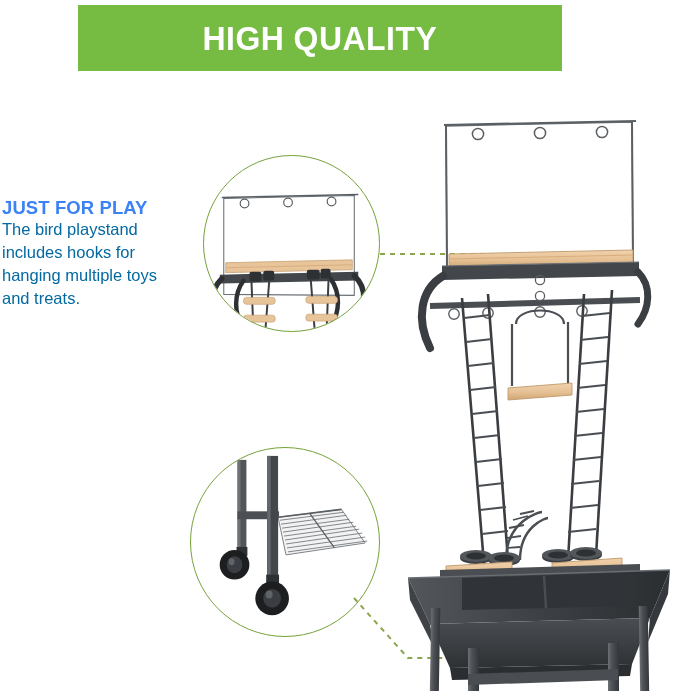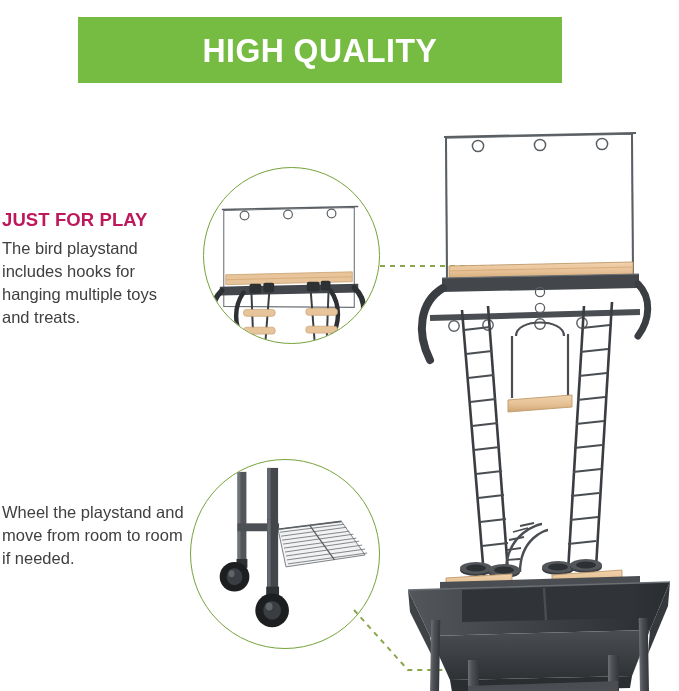--- a/index.html
+++ b/index.html
@@ -3,21 +3,21 @@
 <meta charset="utf-8">
 <style>
   * { margin:0; padding:0; box-sizing:border-box; }
   html,body { width:679px; height:691px; }
   body {
     background:#ffffff;
     font-family:"Liberation Sans", sans-serif;
     position:relative;
     overflow:hidden;
   }
-  #stage { position:absolute; left:0; top:12px; width:679px; height:488px; }
+  #stage { position:absolute; left:0; top:0; width:679px; height:488px; }
 
   
   .banner {
     position:absolute;
     left:78px; top:5px;
     width:484px; height:66px;
     background:#76bc43;
     display:flex; align-items:center; justify-content:center;
   }
   .banner-text {
@@ -25,32 +25,31 @@
     font-size:34px;
     font-weight:700;
     letter-spacing:0.5px;
     transform:scaleX(0.94);
     white-space:nowrap;
   }
 
   
   .feature { position:absolute; width:186px; }
   .feature-title {
-    color:#be185d;
+    color:#3b82f6;
     font-size:18.5px;
     font-weight:700;
     line-height:21px;
     letter-spacing:0.1px;
   }
   .feature-body {
-    color:#404040;
+    color:#0369a1;
     font-size:16.5px;
     font-weight:400;
     line-height:23px;
-    margin-top:7px;
   }
   #feature-play { left:2px; top:197px; }
   #feature-casters { left:2px; top:482px; }
 
   
   .callout {
     position:absolute;
     border:1.6px solid #76a23a;
     border-radius:50%;
     overflow:hidden;
@@ -78,21 +77,20 @@
   <div class="banner">
     <div class="banner-text">HIGH QUALITY</div>
   </div>
 
   <div class="feature" id="feature-play">
     <div class="feature-title">JUST FOR PLAY</div>
     <div class="feature-body">The bird playstand includes hooks for hanging multiple toys and treats.</div>
   </div>
 
   <div class="feature" id="feature-casters">
-    <div class="feature-body">Wheel the playstand and move from room to room if needed.</div>
   </div>
 
   <div class="callout" id="callout-top">
     <svg class="callout-inner" viewBox="0 0 177 177">
 
       <g stroke="#6d7277" stroke-width="1.1" fill="none">
         <path d="M20 43 L152 40 L152 141 L20 140 Z"></path>
       </g>
 
       <path d="M18 42 L156 39" stroke="#5a5f64" stroke-width="1.6" fill="none"></path>

